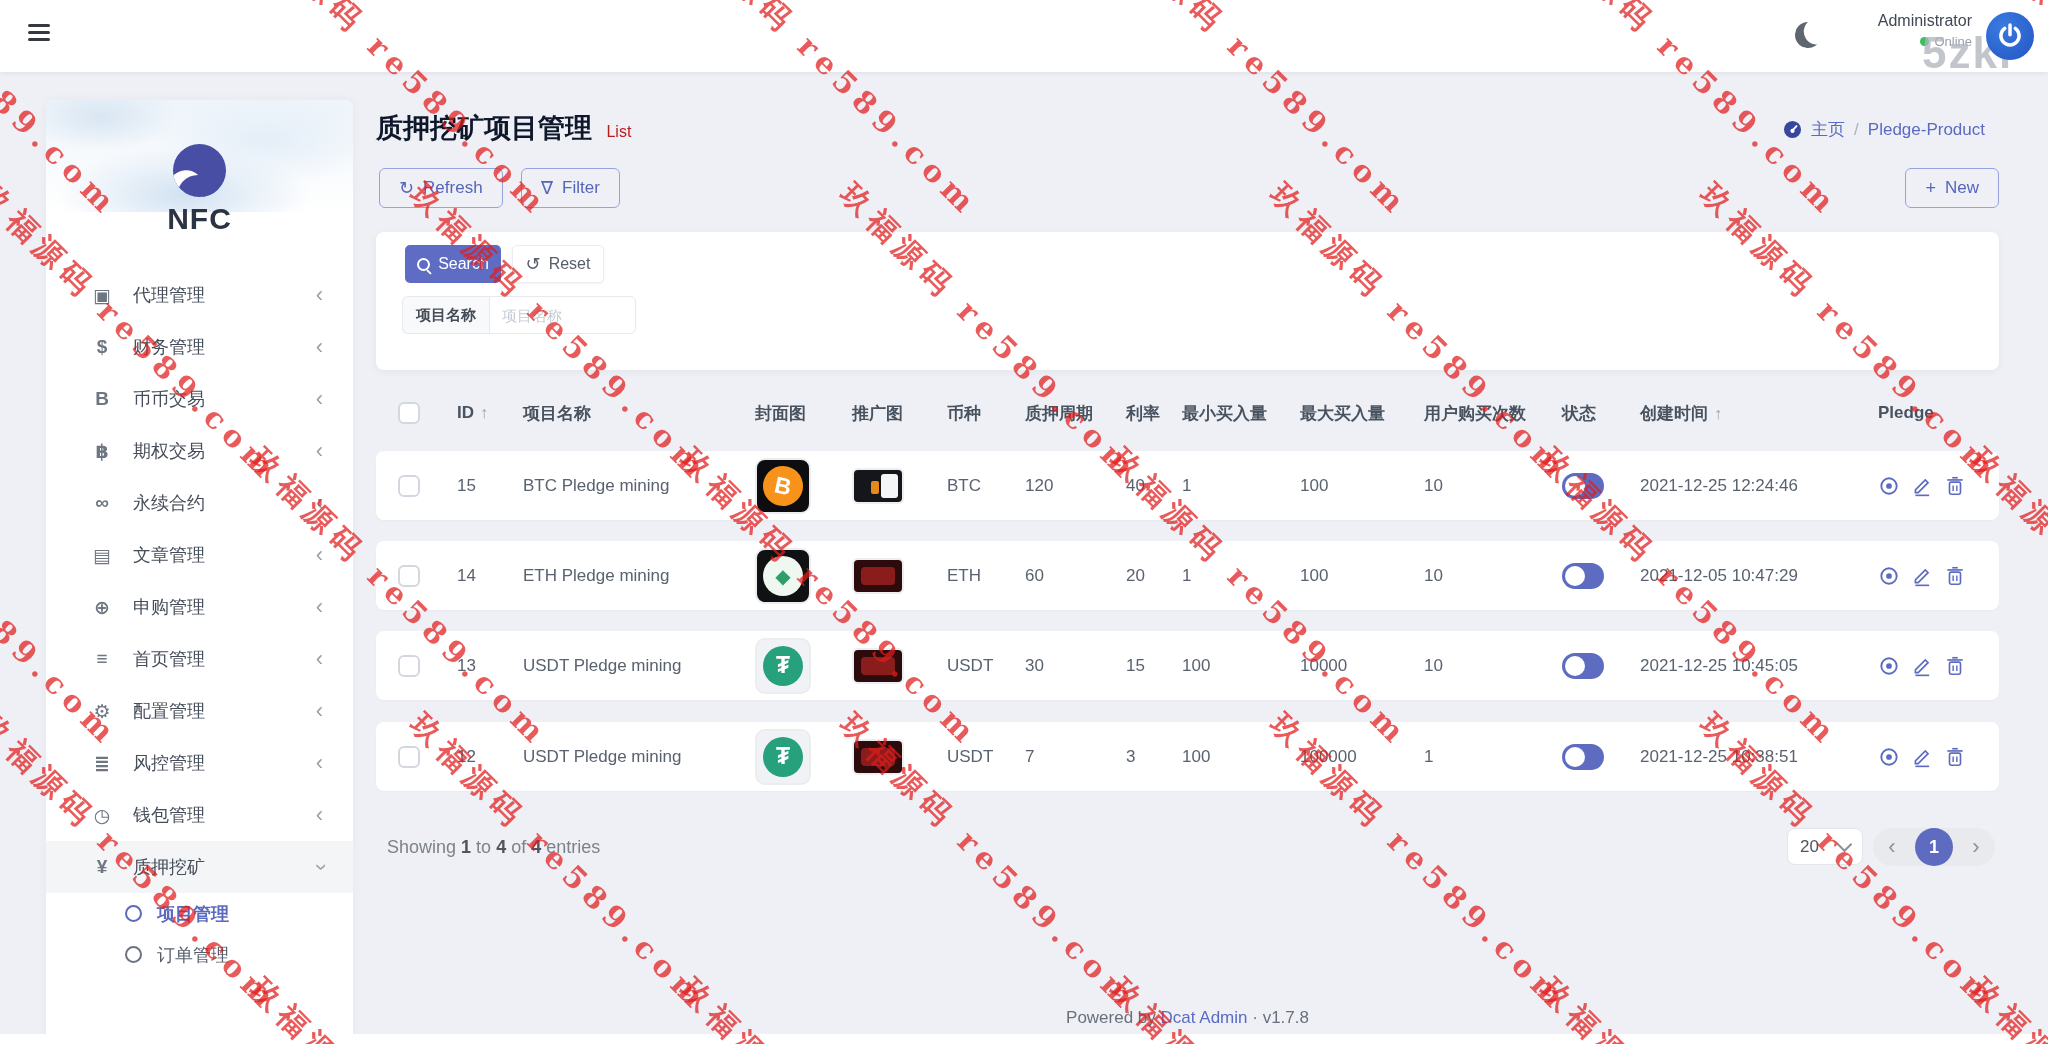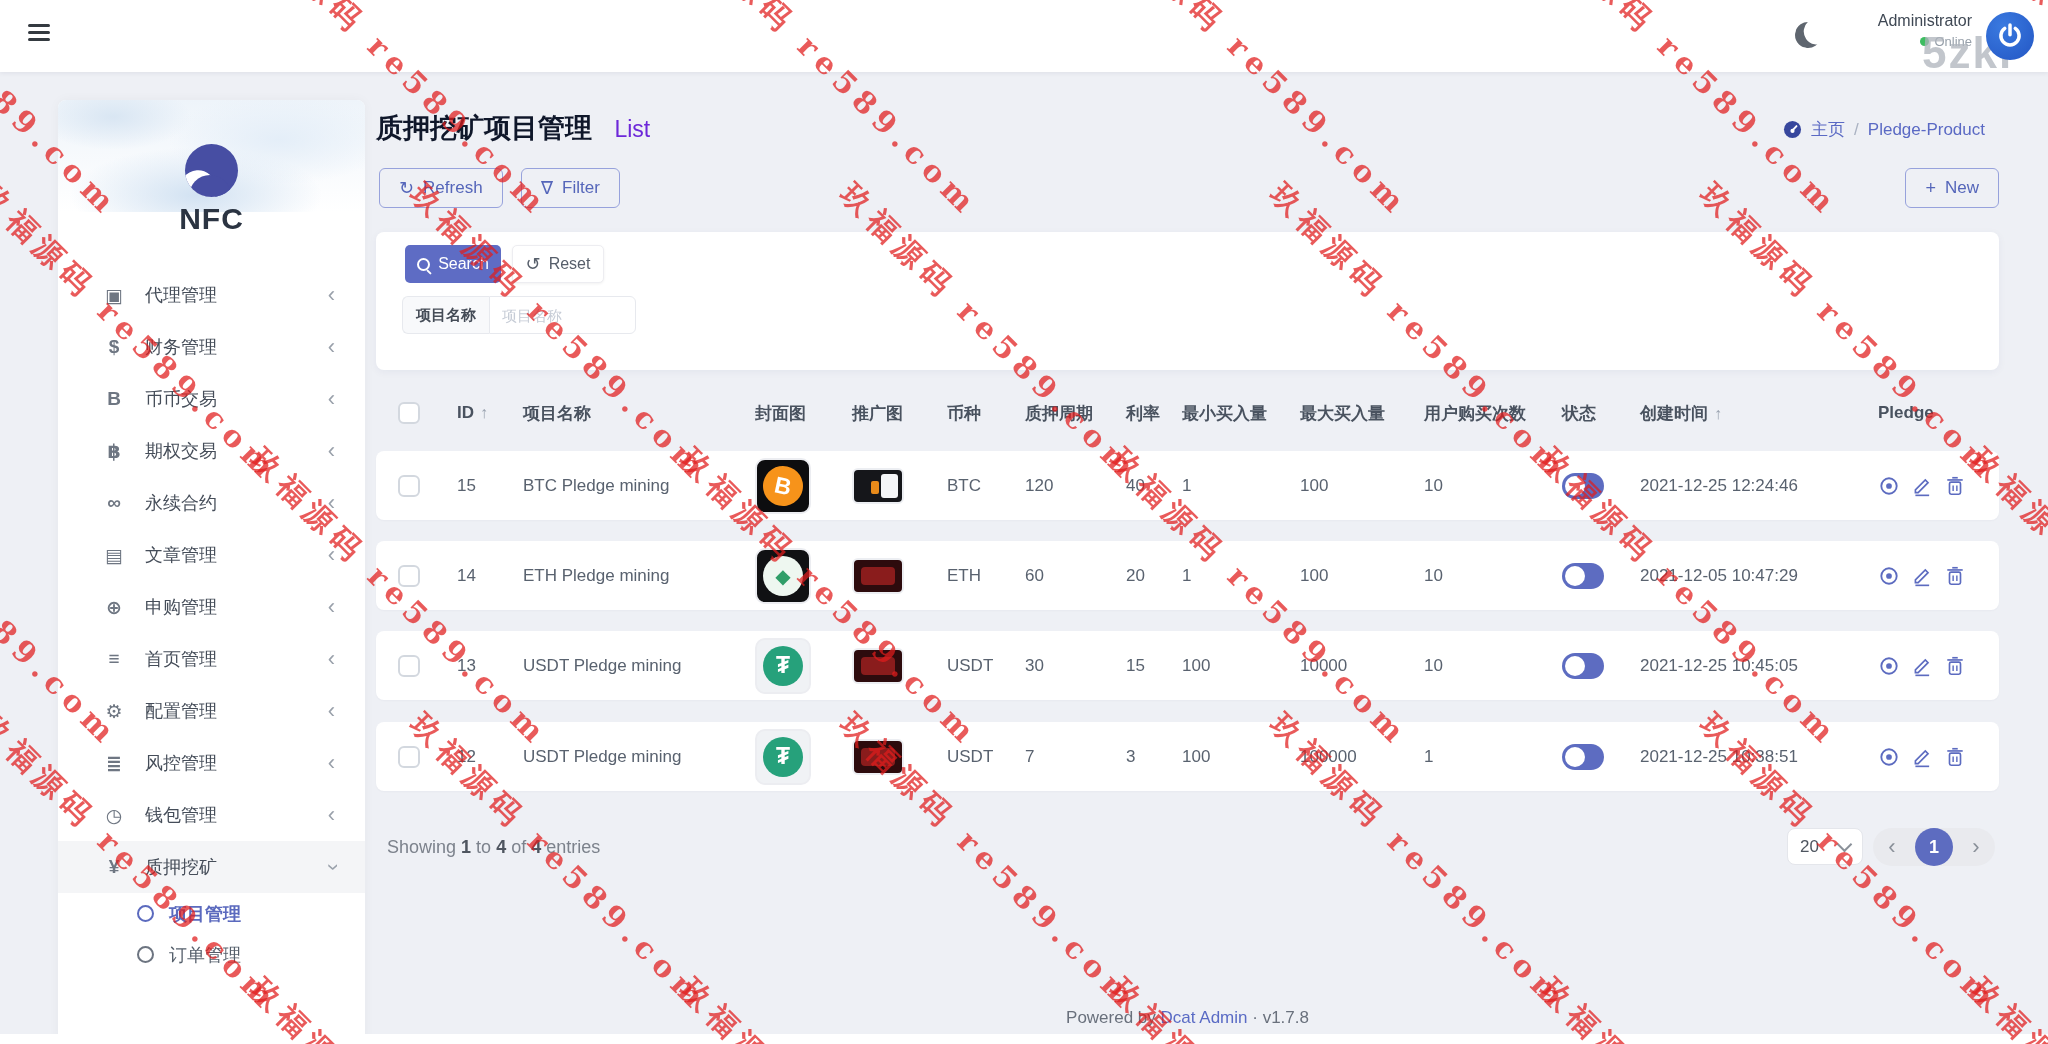--- a/index.html
+++ b/index.html
@@ -17,21 +17,21 @@
   .hamburger i{display:block;width:22px;height:3px;background:#343a40;border-radius:2px;margin-bottom:4px;}
   .moon{position:absolute;right:225px;top:22px;width:28px;height:28px;}
   .moon-shape{width:26px;height:26px;border-radius:50%;box-shadow:inset 8px -5px 0 0 #5f666f;transform:rotate(10deg);}
   .admin{position:absolute;right:76px;top:12px;text-align:right;}
   .admin-name{font-size:16px;color:#3f4854;}
   .admin-status{margin-top:4px;font-size:13px;color:#97a0aa;display:flex;align-items:center;justify-content:flex-end;gap:5px;}
   .dot{width:9px;height:9px;border-radius:50%;background:#3dbd61;display:inline-block;}
   .avatar{position:absolute;right:14px;top:12px;width:48px;height:48px;border-radius:50%;background:radial-gradient(circle at 35% 30%,#3a7ae0,#2356c4);display:flex;align-items:center;justify-content:center;z-index:3;}
 
   
-  .sidebar{position:absolute;left:46px;top:100px;width:307px;height:944px;background:#fff;border-radius:8px 8px 0 0;box-shadow:0 0 12px rgba(20,30,60,.04);z-index:4;margin-left:12px;}
+  .sidebar{position:absolute;left:46px;top:100px;width:307px;height:944px;background:#fff;border-radius:8px 8px 0 0;box-shadow:0 0 12px rgba(20,30,60,.04);z-index:4;}
   .logo-wave{position:absolute;top:0;left:0;right:0;height:112px;border-radius:8px 8px 0 0;background:
     radial-gradient(130px 55px at 18% 15%,#d9e6f3 0%,rgba(217,230,243,0) 60%),
     radial-gradient(170px 70px at 72% 35%,#e4eef8 0%,rgba(228,238,248,0) 65%),
     radial-gradient(210px 80px at 45% 85%,#d2e2f2 0%,rgba(210,226,242,0) 60%),
     linear-gradient(180deg,#eef4fa 0%,#fff 100%);}
   .logo-circle{position:absolute;top:44px;left:127px;width:53px;height:53px;border-radius:50%;background:#474ea3;overflow:hidden;z-index:2;}
   .logo-circle::after{content:'';position:absolute;left:-7px;bottom:-15px;width:38px;height:42px;background:#fff;border-radius:50%;transform:rotate(20deg);}
   .logo-circle::before{content:'';position:absolute;left:4px;bottom:-20px;width:42px;height:42px;background:#474ea3;border-radius:50%;z-index:1;}
   .logo-text{position:absolute;top:102px;left:0;right:0;text-align:center;font-size:30px;font-weight:700;color:#2b3442;letter-spacing:1px;z-index:2;}
   .menu{position:absolute;top:169px;left:0;right:0;}
@@ -42,21 +42,21 @@
   .menu-item.active-parent{background:#f4f5f7;}
   .submenu-item{position:relative;height:41px;display:flex;align-items:center;padding-left:79px;font-size:18px;color:#555f6b;cursor:pointer;}
   .sub-circle{width:17px;height:17px;border-radius:50%;border:2px solid #6c7480;margin-right:15px;box-sizing:border-box;}
   .submenu-item.active{color:#5b6abe;font-weight:700;}
   .submenu-item.active .sub-circle{border-color:#5b6abe;}
 
   
   .content{position:absolute;left:376px;top:100px;width:1623px;height:944px;}
   .page-header{position:absolute;top:10px;left:0;right:0;height:44px;}
   .page-title{display:inline-block;font-size:27px;font-weight:700;color:#0f172a;margin:0;}
-  .page-sub{font-size:23px;color:#6d28d9;margin-left:18px;}
+  .page-sub{font-size:16px;color:#b91c1c;margin-left:10px;}
   .breadcrumb{position:absolute;right:14px;top:8px;display:flex;align-items:center;gap:9px;font-size:17px;color:#5a69c4;}
   .crumb-sep{color:#aab2c2;}
 
   .toolbar{position:absolute;top:68px;left:0;right:0;height:40px;}
   .btn-outline{height:40px;box-sizing:border-box;border:1px solid #97a2dc;color:#5566ba;border-radius:6px;background:transparent;font-size:17px;display:inline-flex;align-items:center;gap:9px;padding:0 19px;cursor:pointer;font-family:inherit;}
   .btn-refresh{position:absolute;left:3px;top:0;}
   .btn-filter{position:absolute;left:145px;top:0;}
   .btn-new{position:absolute;right:0;top:0;}
   .oicon{font-size:18px;line-height:1;}
 

